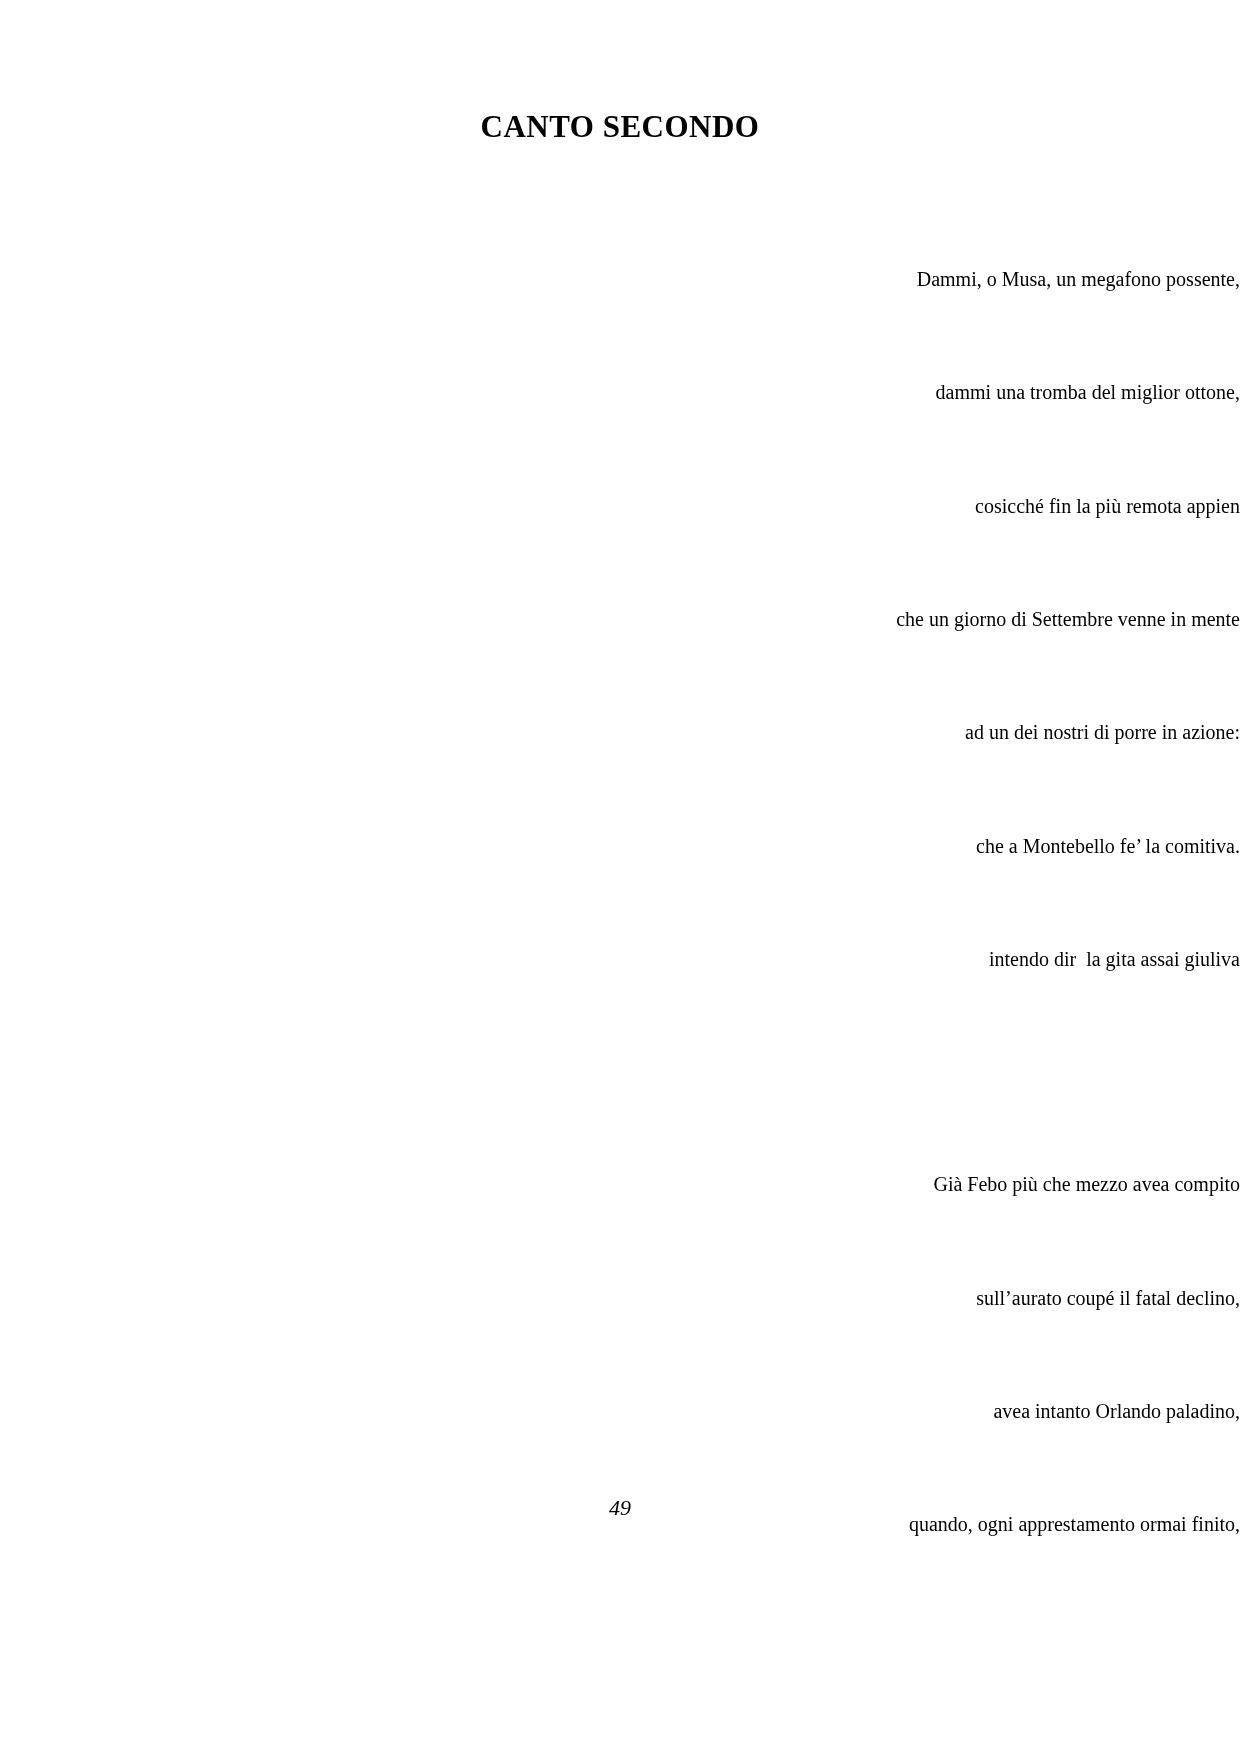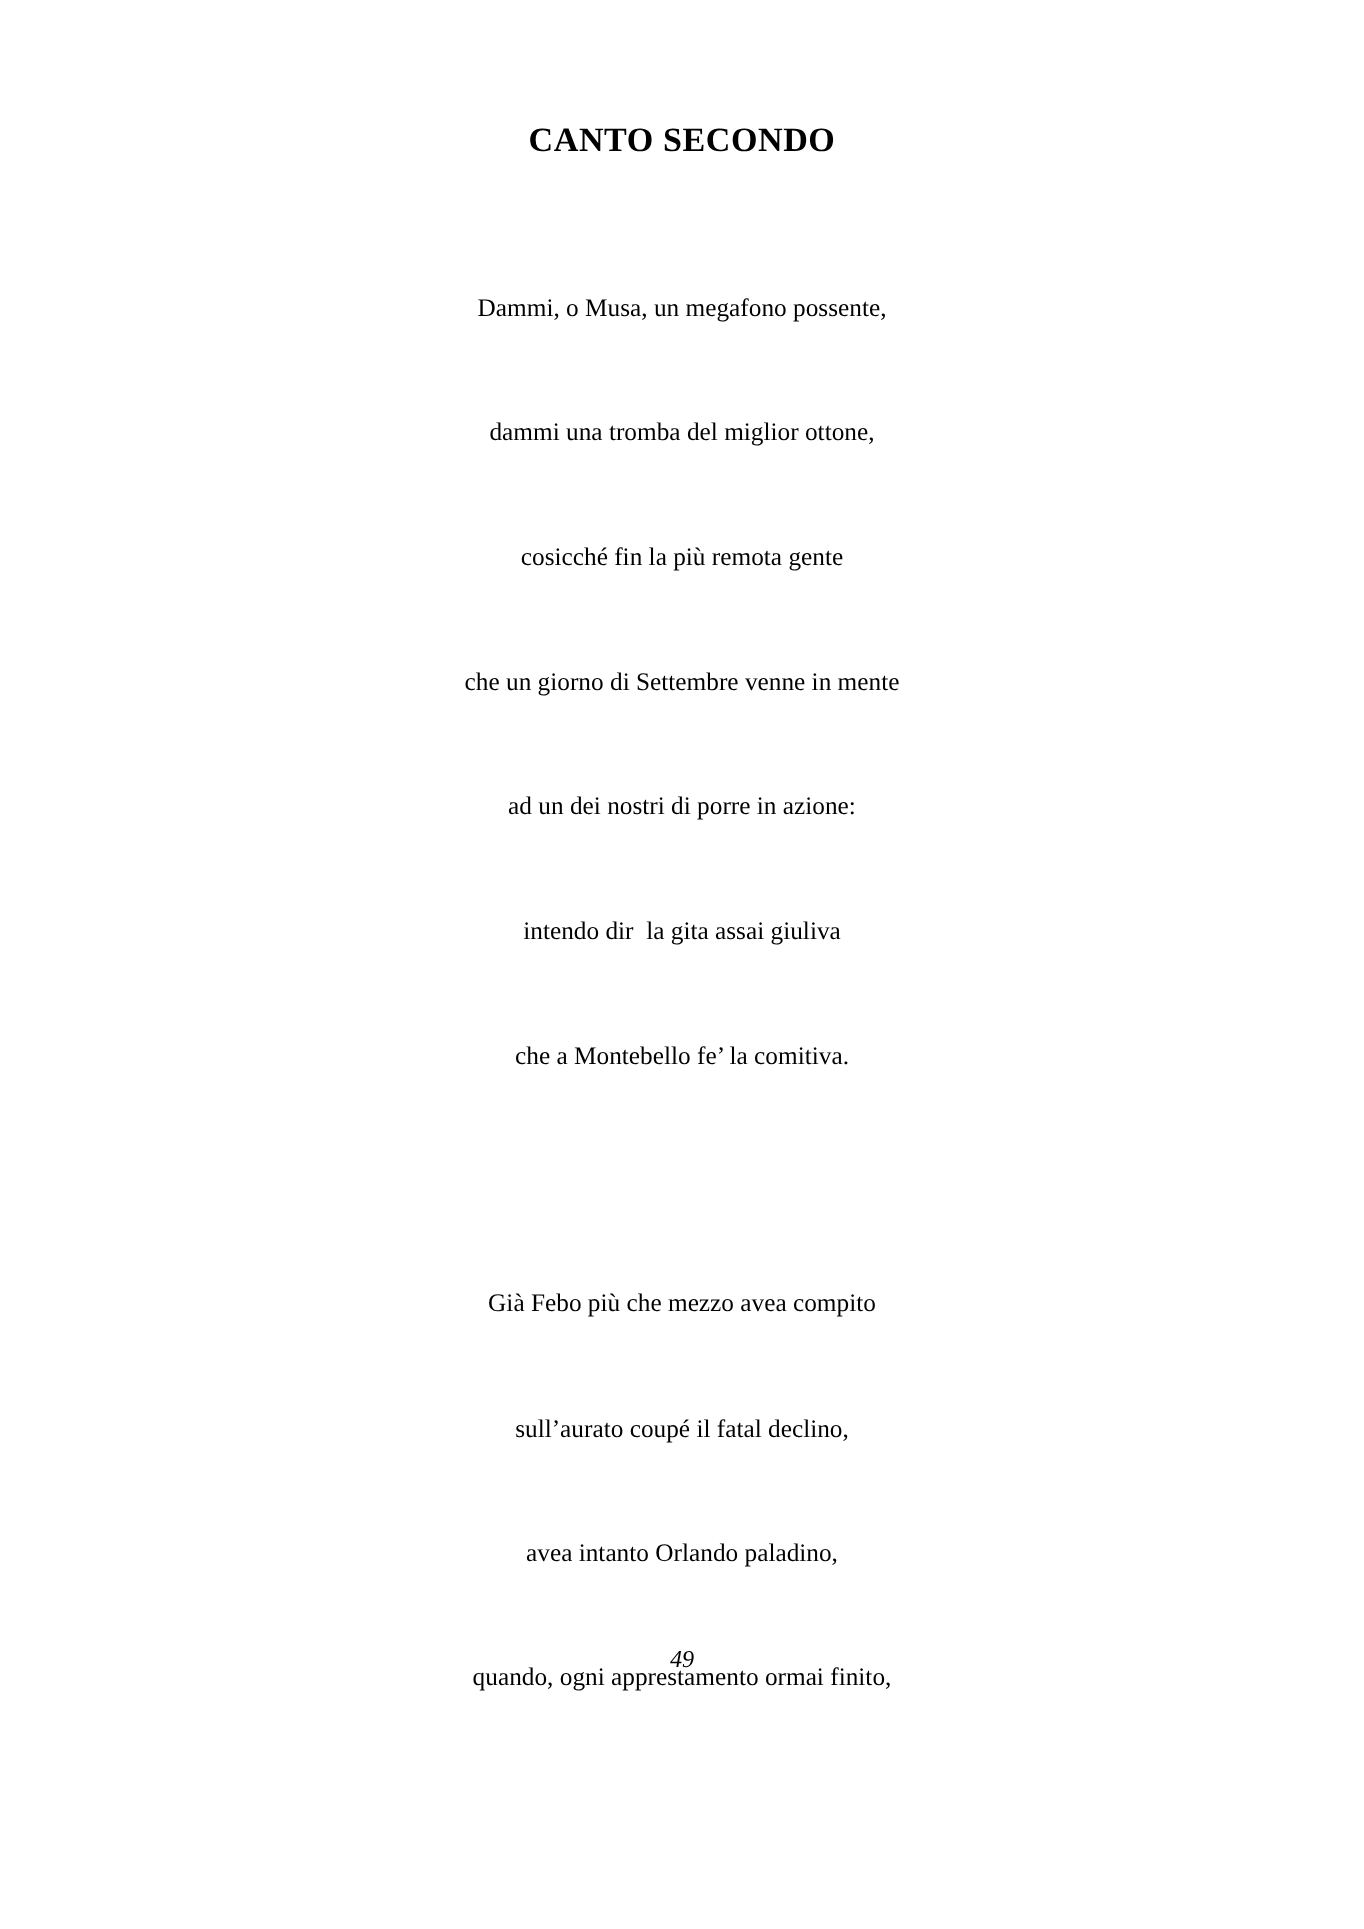--- a/index.html
+++ b/index.html
@@ -28,22 +28,22 @@
     font-weight: bold;
     letter-spacing: 0.5px;
     margin: 0;
     padding-top: 108px;
     line-height: 1.2;
   }
   .stanzas {
     margin-top: 40px;
   }
   .stanza {
-    text-align: center;
-    font-size: 23px;
+    text-align: right;
+    font-size: 20px;
     line-height: 37.8px;
     margin: 0 0 36px 0;
     white-space: pre-wrap;
   }
   .verse {
     display: block;
     white-space: pre-wrap;
   }
   .page-number {
     position: absolute;
@@ -60,25 +60,25 @@
 
 <div class="page">
 
   <h1 class="canto-title">CANTO SECONDO</h1>
 
   <div class="stanzas">
 
     <div class="stanza">
       <span class="verse">Dammi, o Musa, un megafono possente,</span>
       <span class="verse">dammi una tromba del miglior ottone,</span>
-      <span class="verse">cosicché fin la più remota gente</span>
+      <span class="verse">cosicché fin la più remota appien</span>
       <span class="verse">che un giorno di Settembre venne in mente</span>
       <span class="verse">ad un dei nostri di porre in azione:</span>
+      <span class="verse">che a Montebello fe’ la comitiva.</span>
       <span class="verse">intendo dir  la gita assai giuliva</span>
-      <span class="verse">che a Montebello fe’ la comitiva.</span>
     </div>
 
     <div class="stanza">
       <span class="verse">Già Febo più che mezzo avea compito</span>
       <span class="verse">sull’aurato coupé il fatal declino,</span>
       <span class="verse">avea intanto Orlando paladino,</span>
       <span class="verse">quando, ogni apprestamento ormai finito,</span>
       
       
       

